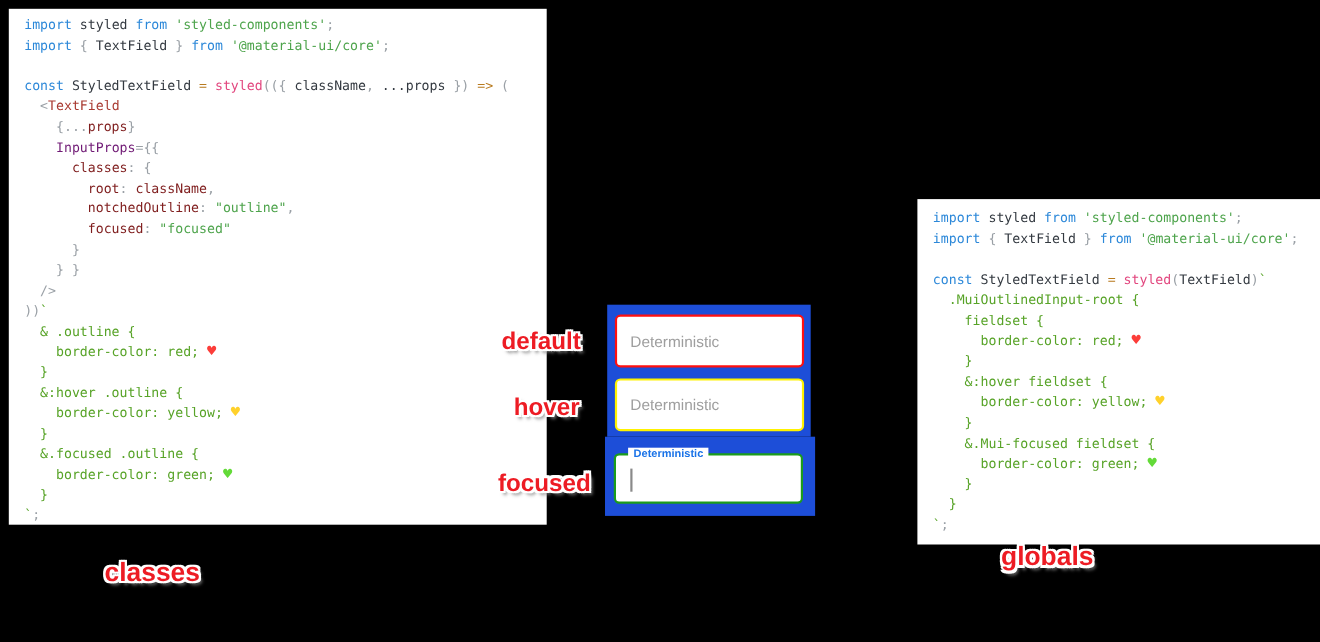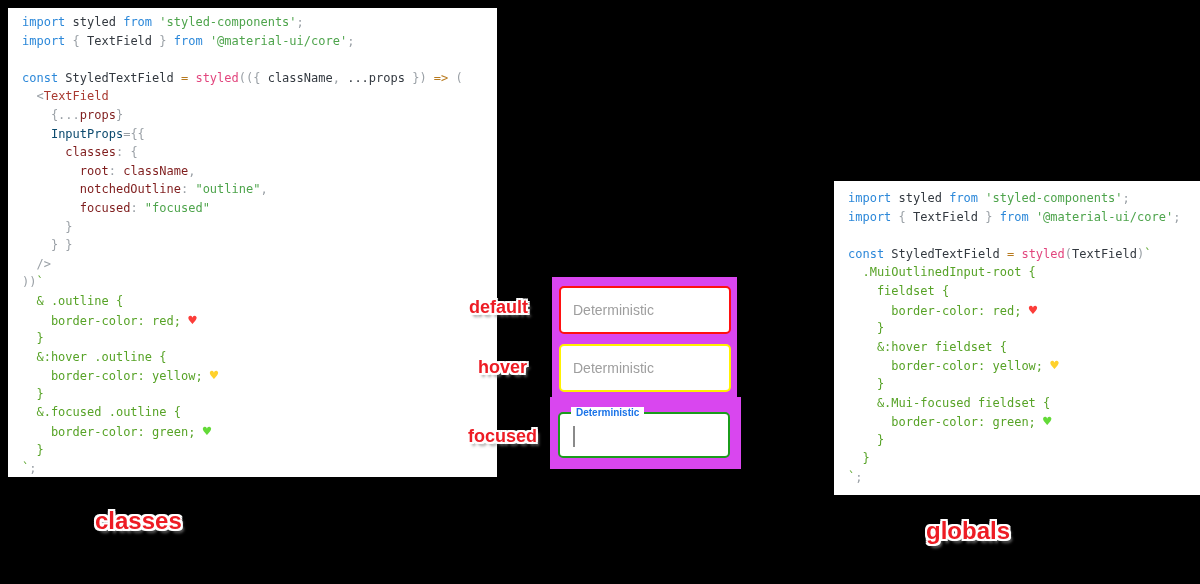--- a/index.html
+++ b/index.html
@@ -10,56 +10,56 @@
               font-size:12px;line-height:18.6px;white-space:pre;overflow:hidden;}
   .code-left{left:8px;top:8px;width:489px;height:469px;padding:5px 0 0 14px;box-sizing:border-box;}
   .code-right{left:834px;top:181px;width:366px;height:314px;padding:8px 0 0 14px;box-sizing:border-box;}
   .code-line{height:18.6px;}
   .tk-kw{color:#2c88d9;}
   .tk-id{color:#333940;}
   .tk-pun{color:#9aa0a6;}
   .tk-str{color:#4ea44c;}
   .tk-fn{color:#e2467e;}
   .tk-jsx{color:#a93a31;}
-  .tk-attr{color:#0c4a6e;}
+  .tk-attr{color:#701a75;}
   .tk-key{color:#7f1d1d;}
   .tk-op{color:#b87a1e;}
   .tk-css{color:#57a327;}
   .tk-hr{color:#fc3d39;font-size:14px;}
   .tk-hy{color:#ffd12b;font-size:14px;}
   .tk-hg{color:#63da38;font-size:14px;}
   
-  .demo-panel{position:absolute;background:#d946ef;}
+  .demo-panel{position:absolute;background:#1d4ed8;}
   .demo-top{left:552px;top:277px;width:185px;height:120px;}
   .demo-bottom{left:550px;top:397px;width:191px;height:72px;}
   .tf{position:absolute;box-sizing:border-box;width:172px;height:48px;border-radius:5px;
       background:#fff;font-family:"Liberation Sans",sans-serif;font-size:14px;color:#333;
       padding:0 0 0 12px;outline:none;}
   .tf::placeholder{color:#9e9e9e;opacity:1;}
   .tf-red{left:7px;top:9px;border:2px solid #ff1010;}
   .tf-yellow{left:7px;top:67px;border:2px solid #fff200;}
   .tf-green{left:8px;top:15px;width:172px;height:46px;border:2px solid #1b9c1b;border-radius:5px;
             position:absolute;box-sizing:border-box;background:#fff;}
   .notch-label{position:absolute;top:-7px;left:11px;background:#fff;padding:0 5px;
                font-size:10px;font-weight:bold;color:#1a73e8;line-height:12px;
                font-family:"Liberation Sans",sans-serif;}
   .caret{position:absolute;left:13px;top:12px;width:2px;height:21px;background:#8a8a8a;}
   
   .red-label{position:absolute;font-weight:bold;color:#ed1c24;
              font-family:"Liberation Sans",sans-serif;
              text-shadow:-2px -2px 0 #fff,2px -2px 0 #fff,-2px 2px 0 #fff,2px 2px 0 #fff,
                          -2px 0 0 #fff,2px 0 0 #fff,0 -2px 0 #fff,0 2px 0 #fff,
                          3px 4px 3px rgba(130,130,130,.85);}
-  .state-label{width:100px;text-align:right;font-size:18px;}
+  .state-label{width:100px;text-align:right;font-size:22px;}
   .lbl-default{left:428px;top:297px;}
   .lbl-hover{left:427px;top:357px;}
   .lbl-focused{left:437px;top:426px;}
   .caption{font-size:24px;}
   .cap-classes{left:95px;top:507px;}
-  .cap-globals{left:910px;top:517px;margin-left:16px;}
+  .cap-globals{left:910px;top:493px;}
 </style>
 </head>
 <body>
 
 <div class="canvas">
 
   <div class="code-panel code-left"><div class="code-line"><span class="tk-kw">import</span><span class="tk-id"> styled </span><span class="tk-kw">from</span><span class="tk-str"> 'styled-components'</span><span class="tk-pun">;</span></div><div class="code-line"><span class="tk-kw">import</span><span class="tk-pun"> { </span><span class="tk-id">TextField</span><span class="tk-pun"> } </span><span class="tk-kw">from</span><span class="tk-str"> '@material-ui/core'</span><span class="tk-pun">;</span></div><div class="code-line">&nbsp;</div><div class="code-line"><span class="tk-kw">const</span><span class="tk-id"> StyledTextField </span><span class="tk-op">=</span><span class="tk-fn"> styled</span><span class="tk-pun">(({ </span><span class="tk-id">className</span><span class="tk-pun">, </span><span class="tk-id">...props</span><span class="tk-pun"> }) </span><span class="tk-op">=&gt;</span><span class="tk-pun"> (</span></div><div class="code-line"><span class="tk-pun">  &lt;</span><span class="tk-jsx">TextField</span></div><div class="code-line"><span class="tk-pun">    {...</span><span class="tk-key">props</span><span class="tk-pun">}</span></div><div class="code-line"><span class="tk-pun">    </span><span class="tk-attr">InputProps</span><span class="tk-pun">={{</span></div><div class="code-line"><span class="tk-pun">      </span><span class="tk-key">classes</span><span class="tk-pun">: {</span></div><div class="code-line"><span class="tk-pun">        </span><span class="tk-key">root</span><span class="tk-pun">: </span><span class="tk-key">className</span><span class="tk-pun">,</span></div><div class="code-line"><span class="tk-pun">        </span><span class="tk-key">notchedOutline</span><span class="tk-pun">: </span><span class="tk-str">"outline"</span><span class="tk-pun">,</span></div><div class="code-line"><span class="tk-pun">        </span><span class="tk-key">focused</span><span class="tk-pun">: </span><span class="tk-str">"focused"</span></div><div class="code-line"><span class="tk-pun">      }</span></div><div class="code-line"><span class="tk-pun">    } }</span></div><div class="code-line"><span class="tk-pun">  /&gt;</span></div><div class="code-line"><span class="tk-pun">))</span><span class="tk-css">`</span></div><div class="code-line"><span class="tk-css">  &amp; .outline {</span></div><div class="code-line"><span class="tk-css">    border-color: red; </span><span class="tk-hr">♥</span></div><div class="code-line"><span class="tk-css">  }</span></div><div class="code-line"><span class="tk-css">  &amp;:hover .outline {</span></div><div class="code-line"><span class="tk-css">    border-color: yellow; </span><span class="tk-hy">♥</span></div><div class="code-line"><span class="tk-css">  }</span></div><div class="code-line"><span class="tk-css">  &amp;.focused .outline {</span></div><div class="code-line"><span class="tk-css">    border-color: green; </span><span class="tk-hg">♥</span></div><div class="code-line"><span class="tk-css">  }</span></div><div class="code-line"><span class="tk-css">`</span><span class="tk-pun">;</span></div></div>
 
   <div class="code-panel code-right"><div class="code-line"><span class="tk-kw">import</span><span class="tk-id"> styled </span><span class="tk-kw">from</span><span class="tk-str"> 'styled-components'</span><span class="tk-pun">;</span></div><div class="code-line"><span class="tk-kw">import</span><span class="tk-pun"> { </span><span class="tk-id">TextField</span><span class="tk-pun"> } </span><span class="tk-kw">from</span><span class="tk-str"> '@material-ui/core'</span><span class="tk-pun">;</span></div><div class="code-line">&nbsp;</div><div class="code-line"><span class="tk-kw">const</span><span class="tk-id"> StyledTextField </span><span class="tk-op">=</span><span class="tk-fn"> styled</span><span class="tk-pun">(</span><span class="tk-id">TextField</span><span class="tk-pun">)</span><span class="tk-css">`</span></div><div class="code-line"><span class="tk-css">  .MuiOutlinedInput-root {</span></div><div class="code-line"><span class="tk-css">    fieldset {</span></div><div class="code-line"><span class="tk-css">      border-color: red; </span><span class="tk-hr">♥</span></div><div class="code-line"><span class="tk-css">    }</span></div><div class="code-line"><span class="tk-css">    &amp;:hover fieldset {</span></div><div class="code-line"><span class="tk-css">      border-color: yellow; </span><span class="tk-hy">♥</span></div><div class="code-line"><span class="tk-css">    }</span></div><div class="code-line"><span class="tk-css">    &amp;.Mui-focused fieldset {</span></div><div class="code-line"><span class="tk-css">      border-color: green; </span><span class="tk-hg">♥</span></div><div class="code-line"><span class="tk-css">    }</span></div><div class="code-line"><span class="tk-css">  }</span></div><div class="code-line"><span class="tk-css">`</span><span class="tk-pun">;</span></div></div>
 

